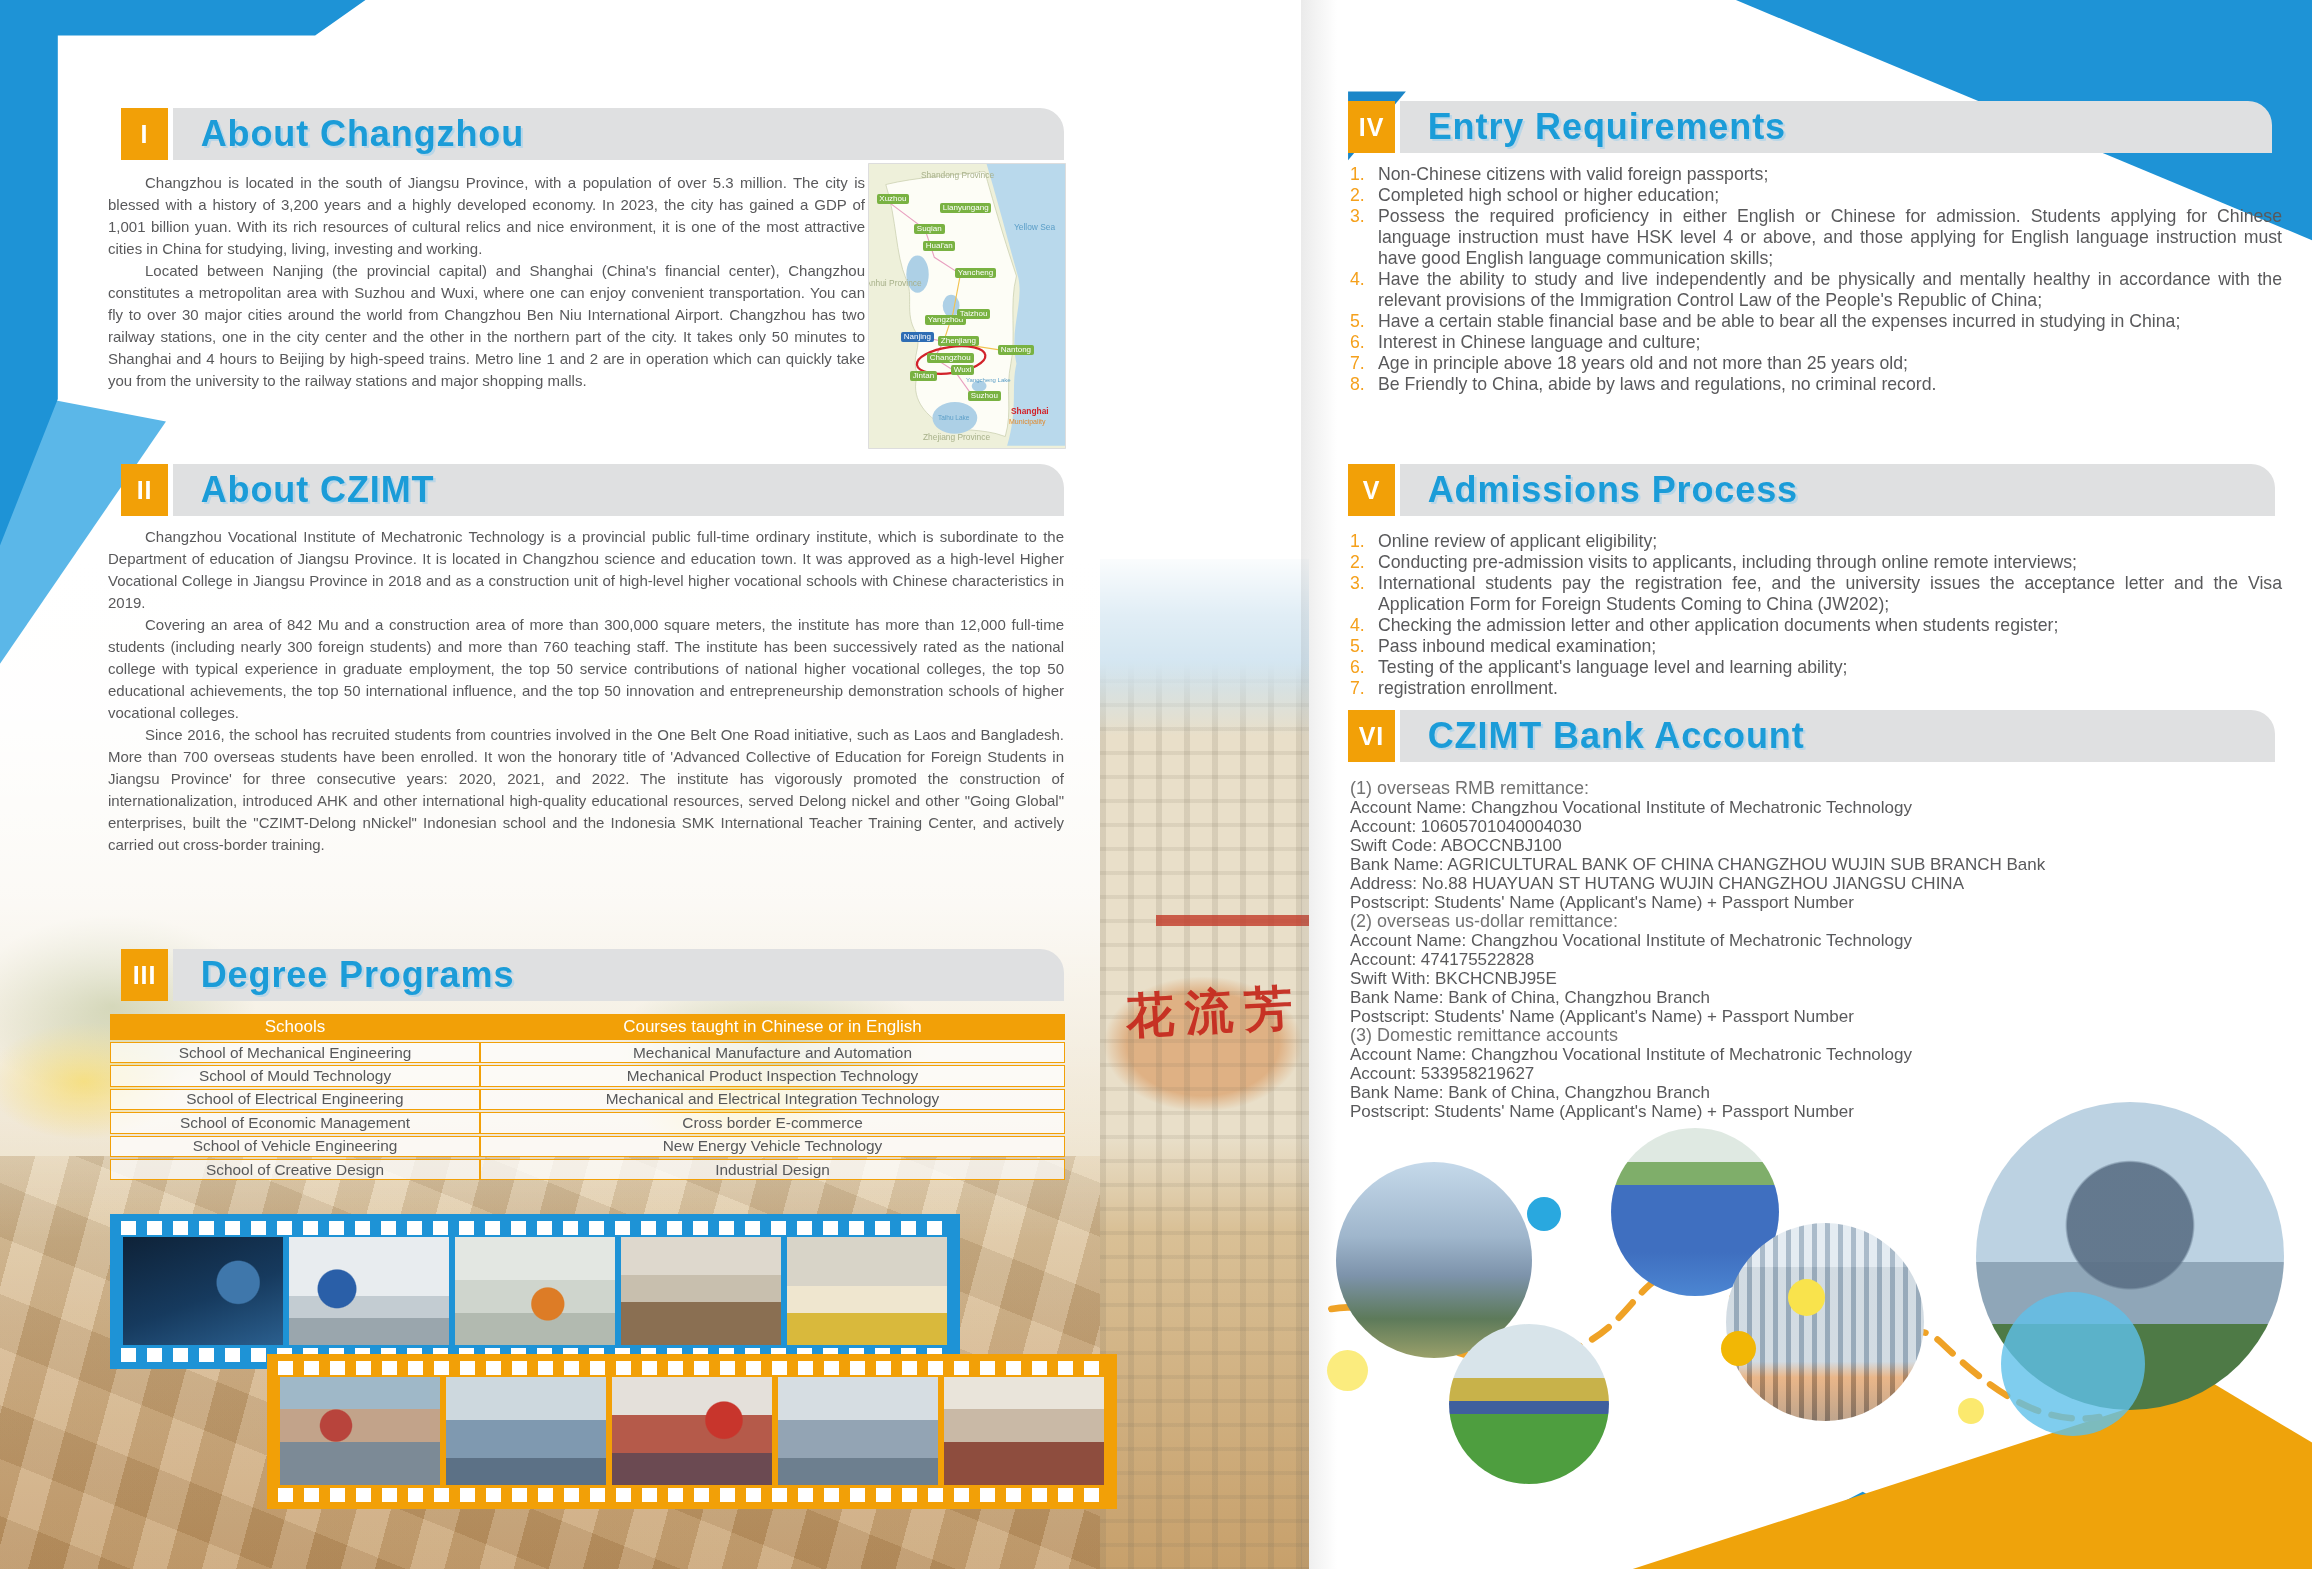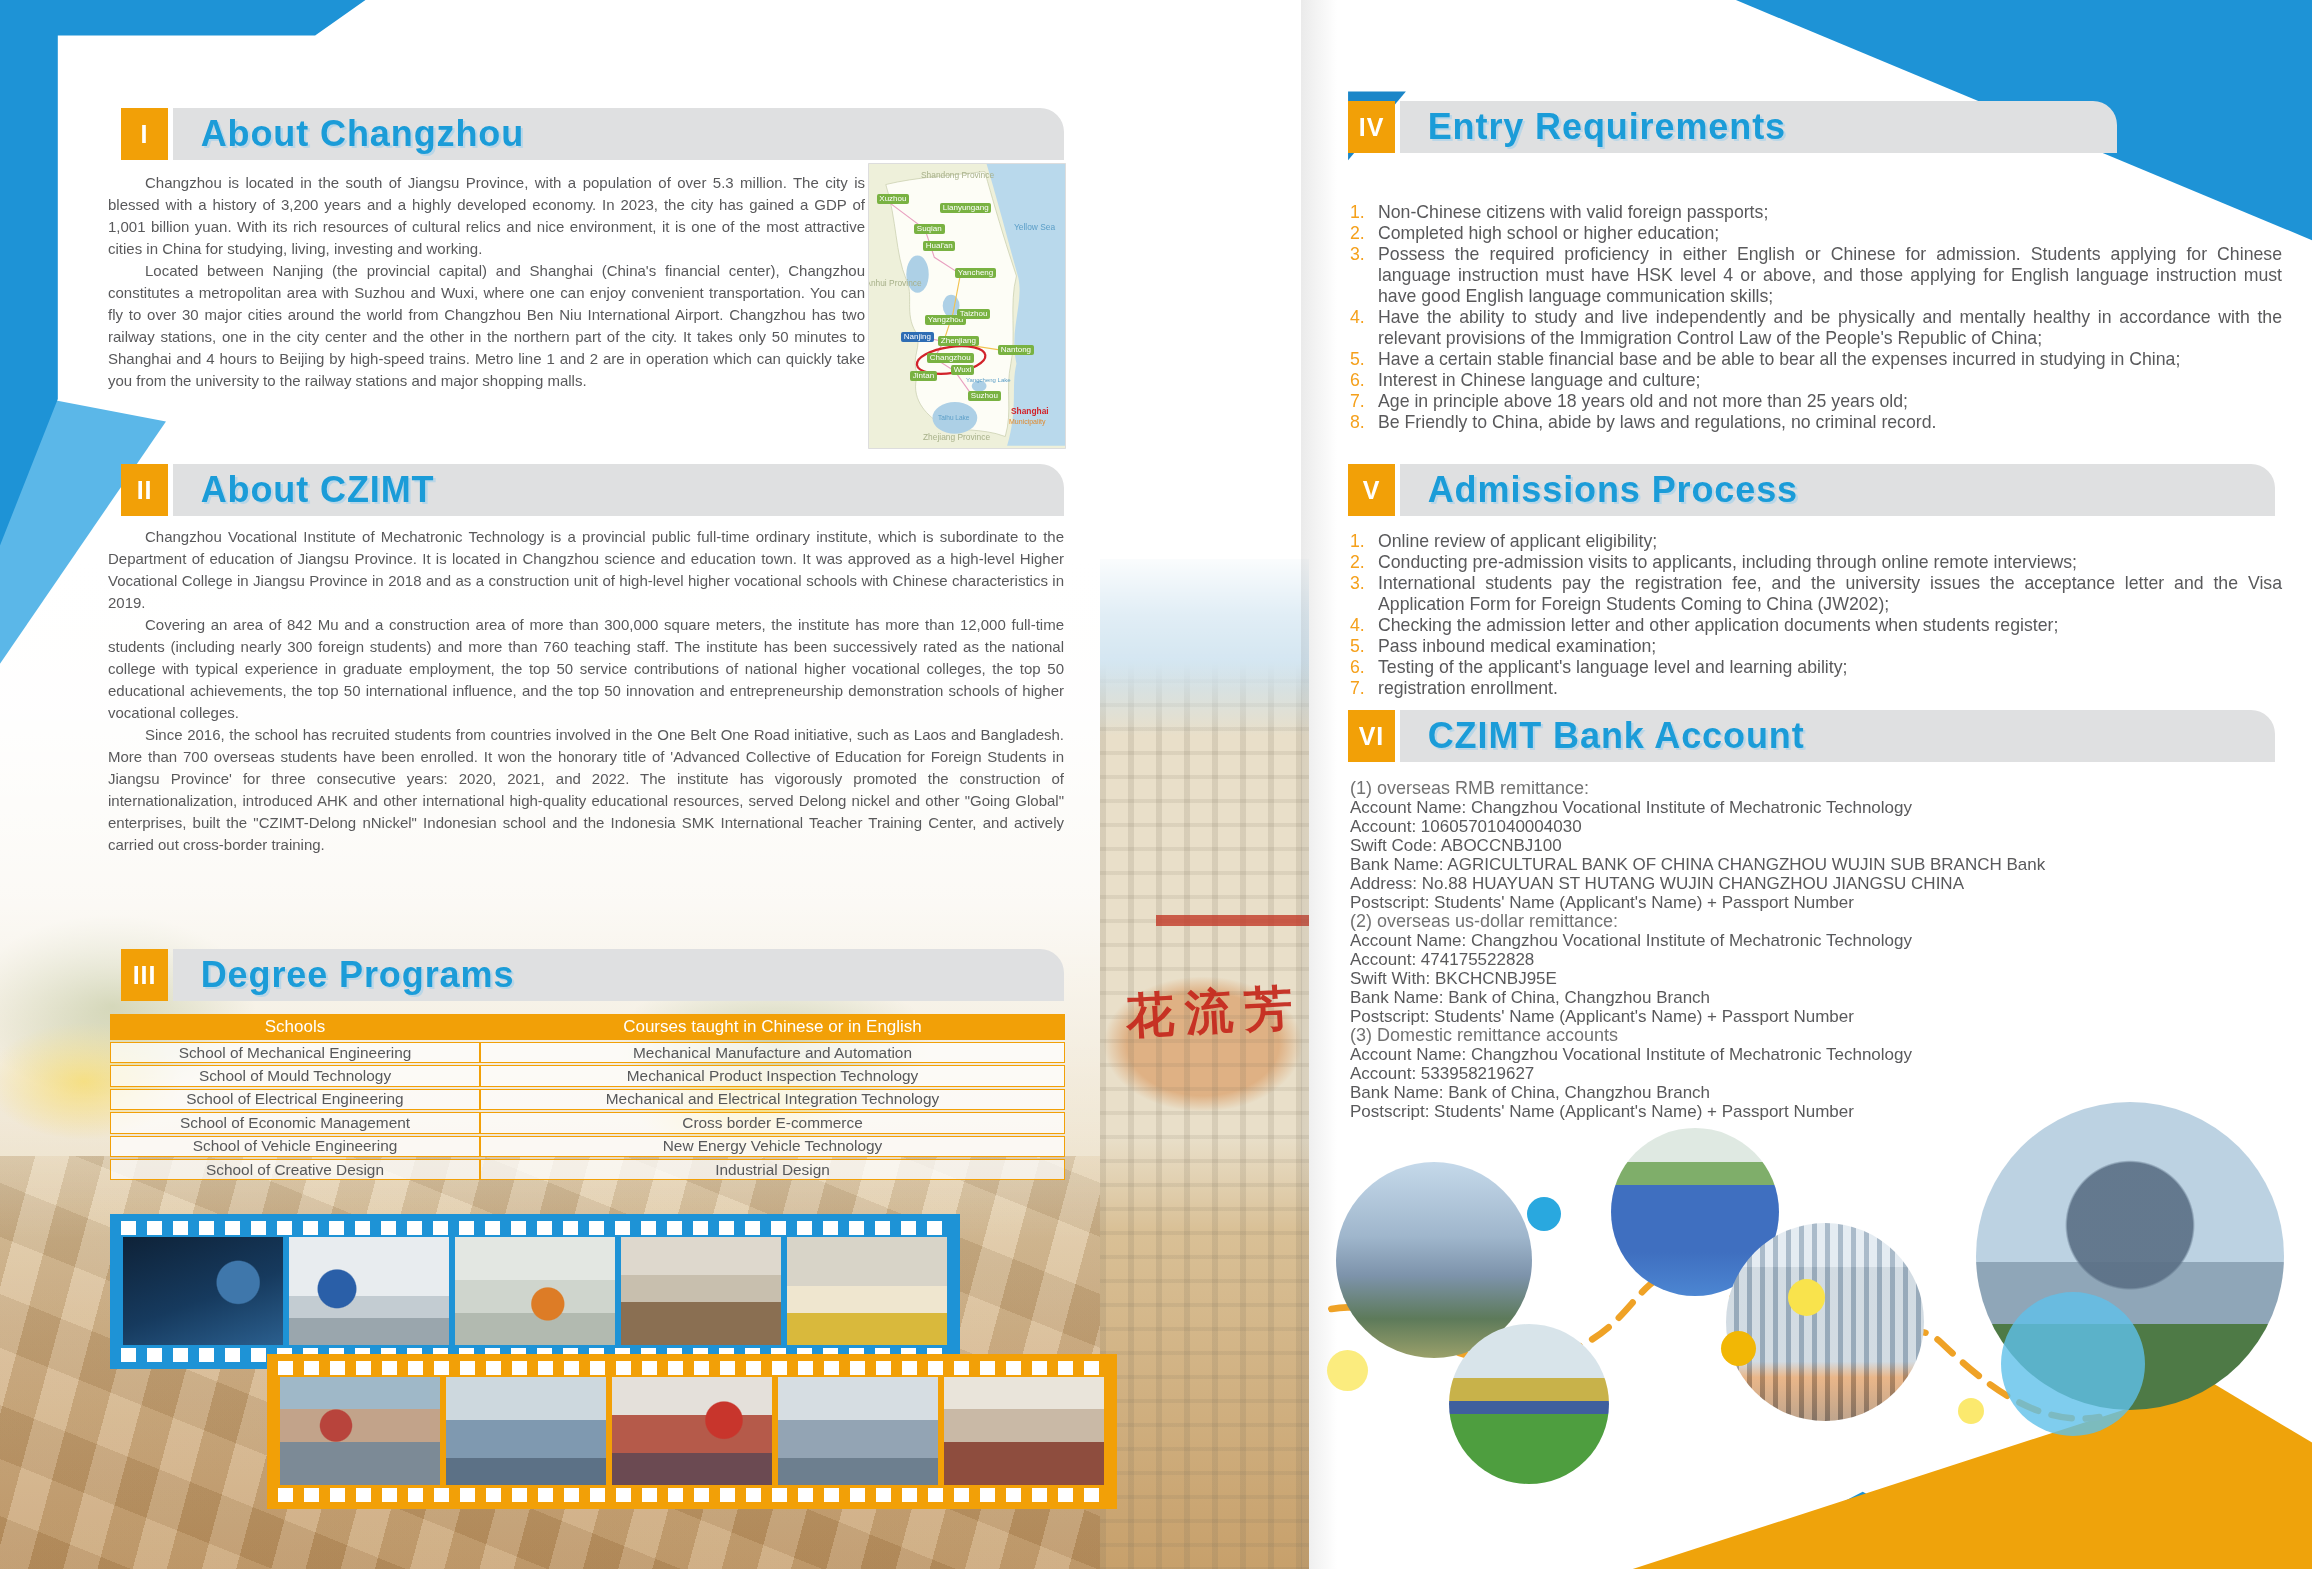--- a/index.html
+++ b/index.html
@@ -266,27 +266,27 @@
     <div class="photos">
       <div class="photo op1"></div>
       <div class="photo op2"></div>
       <div class="photo op3"></div>
       <div class="photo op4"></div>
       <div class="photo op5"></div>
     </div>
     <div class="sprockets bottom"></div>
   </div>
 
-  <div class="sec-header" style="left:1348px; top:101px; width:769px;">
+  <div class="sec-header" style="left:1348px; top:101px; width:924px;">
     <div class="sec-num">IV</div>
     <div class="sec-bar">
       <span class="sec-title">Entry Requirements</span>
     </div>
   </div>
-  <ol class="num-list" style="left:1350px; top:164px; width:932px;margin-top:38px;">
+  <ol class="num-list" style="left:1350px; top:164px; width:932px;">
     <li>Non-Chinese citizens with valid foreign passports;</li>
     <li>Completed high school or higher education;</li>
     <li>Possess the required proficiency in either English or Chinese for admission. Students applying for Chinese language instruction must have HSK level 4 or above, and those applying for English language instruction must have good English language communication skills;</li>
     <li>Have the ability to study and live independently and be physically and mentally healthy in accordance with the relevant provisions of the Immigration Control Law of the People's Republic of China;</li>
     <li>Have a certain stable financial base and be able to bear all the expenses incurred in studying in China;</li>
     <li>Interest in Chinese language and culture;</li>
     <li>Age in principle above 18 years old and not more than 25 years old;</li>
     <li>Be Friendly to China, abide by laws and regulations, no criminal record.</li>
   </ol>
 

